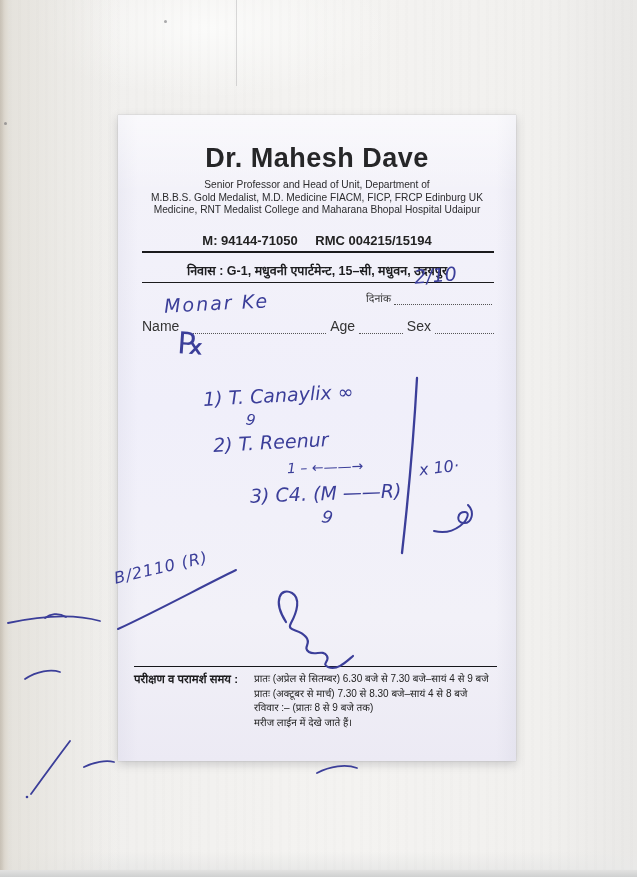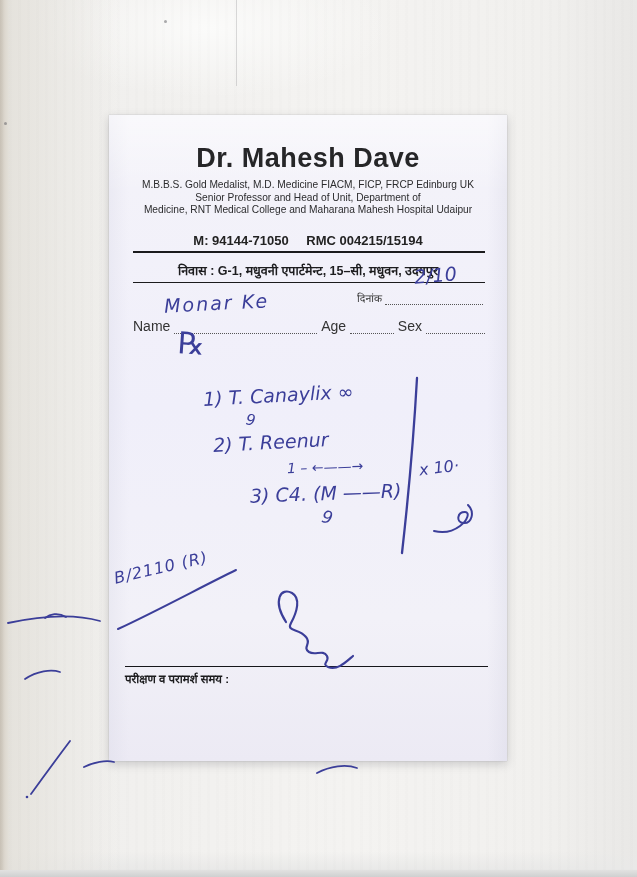--- a/index.html
+++ b/index.html
@@ -13,21 +13,21 @@
       radial-gradient(ellipse 180px 70px at 210px 28px, #fbfbfa 0%, rgba(251,251,250,0) 100%),
       linear-gradient(90deg, #efeeec 0%, #f4f3f1 55%, #f1f0ee 85%, #e9e8e6 100%);
     background-color:#f1f0ee;
   }
   .streaks{
     position:absolute;inset:0;pointer-events:none;opacity:.5;
     background:repeating-linear-gradient(90deg, rgba(0,0,0,0.015) 0 3px, rgba(255,255,255,0.02) 3px 9px);
   }
   .crease{position:absolute;left:236px;top:0;width:1px;height:86px;background:rgba(120,120,125,.25);}
   .paper{
-    position:absolute;left:109px;top:115px;width:398px;height:646px;
+    position:absolute;left:118px;top:115px;width:398px;height:646px;
     background:
       linear-gradient(180deg, rgba(255,255,255,.5) 0%, rgba(255,255,255,0) 12%),
       linear-gradient(90deg, rgba(210,210,225,.25) 0%, rgba(255,255,255,0) 5%, rgba(255,255,255,0) 95%, rgba(210,210,225,.3) 100%),
       linear-gradient(180deg,#f4f3f9 0%, #f0effa 45%, #f2f1f8 78%, #eceaf4 100%);
     box-shadow:0 3px 9px rgba(60,60,70,.22), 0 0 1px rgba(80,80,90,.35);
   }
   .center{text-align:center;}
   .title{margin-top:28px;font-size:27px;line-height:30px;font-weight:bold;color:#262628;letter-spacing:.5px;}
   .creds{margin-top:6px;font-size:10.2px;line-height:12.5px;color:#2c2c2e;}
   .phone-row{margin-top:16px;font-size:13px;line-height:15px;font-weight:bold;color:#222;}
@@ -58,23 +58,23 @@
 <body>
 
 <div class="streaks"></div>
 <div class="crease"></div>
 <div class="speck" style="left:164px;top:20px;"></div>
 <div class="speck" style="left:4px;top:122px;"></div>
 
 <div class="paper">
   <div class="center title">Dr. Mahesh Dave</div>
   <div class="center creds">
+    <div>Senior Professor and Head of Unit, Department of</div>
     <div>M.B.B.S. Gold Medalist, M.D. Medicine FIACM, FICP, FRCP Edinburg UK</div>
-    <div>Senior Professor and Head of Unit, Department of</div>
-    <div>Medicine, RNT Medical College and Maharana Mahesh Hospital Udaipur</div>
+    <div>Medicine, RNT Medalist College and Maharana Bhopal Hospital Udaipur</div>
   </div>
   <div class="center phone-row">
     <span>M: 94144-71050</span>
     <span>RMC 004215/15194</span>
   </div>
   <div class="rule"></div>
   <div class="center address">निवास : G-1, मधुवनी एपार्टमेन्ट, 15–सी, मधुवन, उदयपुर</div>
   <div class="rule thin"></div>
 
   <div class="date-row">
@@ -86,20 +86,26 @@
     <span>Name</span>
     <span class="leader name-leader"></span>
     <span>Age</span>
     <span class="leader age-leader"></span>
     <span>Sex</span>
     <span class="leader sex-leader"></span>
   </div>
 
   <div class="footer">
     <div class="footer-label">परीक्षण व परामर्श समय :</div>
+    <div class="footer-lines">
+      <div>प्रातः (अप्रेल से सितम्बर) 6.30 बजे से 7.30 बजे–सायं 4 से 9 बजे</div>
+      <div>प्रातः (अक्टूबर से मार्च) 7.30 से 8.30 बजे–सायं 4 से 8 बजे</div>
+      <div>रविवार :– (प्रातः 8 से 9 बजे तक)</div>
+      <div>मरीज लाईन में देखे जाते हैं।</div>
+    </div>
   </div>
 </div>
 
 <div class="hw-layer">
 
   <span class="hw" style="left:414px;top:264px;font-size:19px;transform:rotate(-5deg);">2/10</span>
   <span class="hw" style="left:164px;top:292px;font-size:19px;transform:rotate(-3deg);letter-spacing:2px;">Monar Ke</span>
   <span class="hw" style="left:178px;top:326px;font-size:30px;transform:rotate(4deg);">℞</span>
   <span class="hw" style="left:203px;top:384px;font-size:19px;transform:rotate(-3deg);">1) T. Canaylix ∞</span>
   <span class="hw" style="left:246px;top:411px;font-size:15px;transform:rotate(8deg);">9</span>

